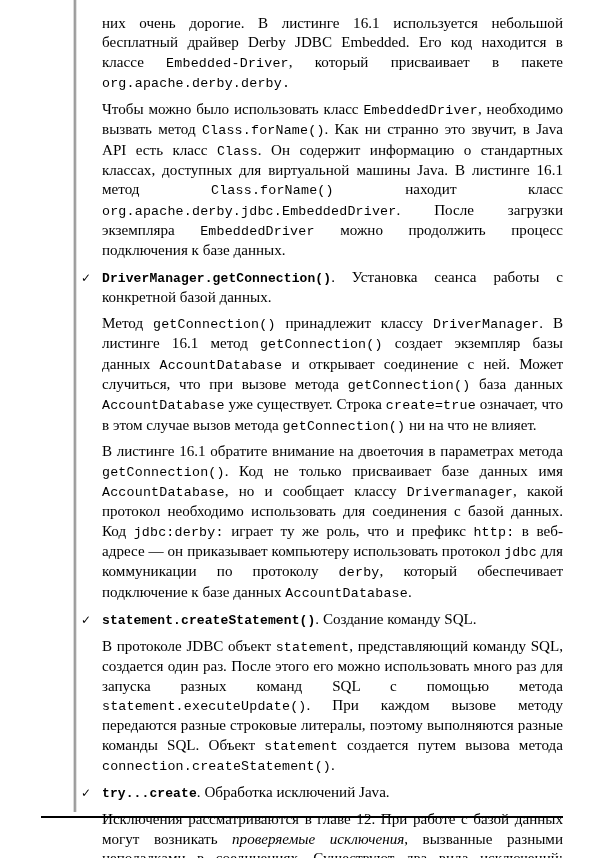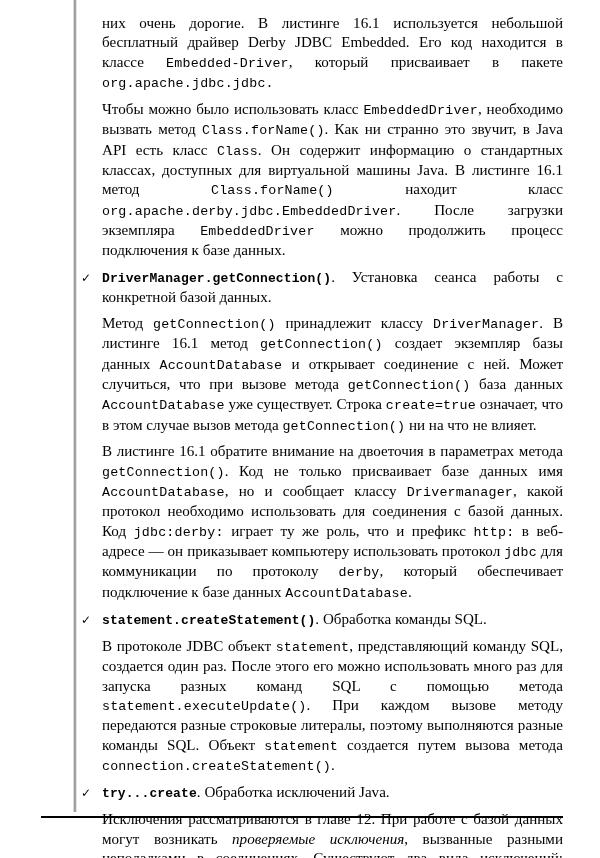--- a/index.html
+++ b/index.html
@@ -97,31 +97,31 @@
 </style>
 </head>
 <body>
 
 <div class="page">
 
   <div class="gutter"></div>
 
   <div class="content">
 
-    <p><span>них очень дорогие. В листинге 16.1 используется небольшой бесплатный драйвер Derby JDBC Embedded. Его код находится в классе </span><code class="mono">Embedded-</code><code class="mono">Driver</code><span>, который присваивает в пакете </span><code class="mono">org.apache.jdbc.jdbc.</code></p>
+    <p><span>них очень дорогие. В листинге 16.1 используется небольшой бесплатный драйвер Derby JDBC Embedded. Его код находится в классе </span><code class="mono">Embedded-</code><code class="mono">Driver</code><span>, который присваивает в пакете </span><code class="mono">org.apache.derby.derby.</code></p>
 
     <p class="gap"><span>Чтобы можно было использовать класс </span><code class="mono">EmbeddedDriver</code><span>, необходимо вызвать метод </span><code class="mono">Class.forName()</code><span>. Как ни странно это звучит, в Java API есть класс </span><code class="mono">Class</code><span>. Он содержит информацию о стандартных классах, доступных для виртуальной машины Java. В листинге 16.1 метод </span><code class="mono">Class.forName()</code><span> находит класс </span><code class="mono">org.apache.derby.jdbc.EmbeddedDriver</code><span>. После загрузки экземпляра </span><code class="mono">EmbeddedDriver</code><span> можно продолжить процесс подключения к базе данных.</span></p>
 
     <p class="bullet"><span class="tick">✓</span><span class="lead">DriverManager.getConnection()</span><span>. Установка сеанса работы с конкретной базой данных.</span></p>
 
     <p class="gap"><span>Метод </span><code class="mono">getConnection()</code><span> принадлежит классу </span><code class="mono">DriverManager</code><span>. В листинге 16.1 метод </span><code class="mono">getConnection()</code><span> создает экземпляр базы данных </span><code class="mono">AccountDatabase</code><span> и открывает соединение с ней. Может случиться, что при вызове метода </span><code class="mono">getConnection()</code><span> база данных </span><code class="mono">AccountDatabase</code><span> уже существует. Строка </span><code class="mono">create=true</code><span> означает, что в этом случае вызов метода </span><code class="mono">getConnection()</code><span> ни на что не влияет.</span></p>
 
     <p class="gap"><span>В листинге 16.1 обратите внимание на двоеточия в параметрах метода </span><code class="mono">getConnection()</code><span>. Код не только присваивает базе данных имя </span><code class="mono">AccountDatabase</code><span>, но и сообщает классу </span><code class="mono">Drivermanager</code><span>, какой протокол необходимо использовать для соединения с базой данных. Код </span><code class="mono">jdbc:derby:</code><span> играет ту же роль, что и префикс </span><code class="mono">http:</code><span> в веб-адресе — он приказывает компьютеру использовать протокол </span><code class="mono">jdbc</code><span> для коммуникации по протоколу </span><code class="mono">derby</code><span>, который обеспечивает подключение к базе данных </span><code class="mono">AccountDatabase</code><span>.</span></p>
 
-    <p class="bullet"><span class="tick">✓</span><span class="lead">statement.createStatement()</span><span>. Обработка команды SQL.</span></p>
+    <p class="bullet"><span class="tick">✓</span><span class="lead">statement.createStatement()</span><span>. Создание команду SQL.</span></p>
 
     <p class="gap"><span>В протоколе JDBC объект </span><code class="mono">statement</code><span>, представляющий команду SQL, создается один раз. После этого его можно использовать много раз для запуска разных команд SQL с помощью метода </span><code class="mono">statement.</code><code class="mono">executeUpdate()</code><span>. При каждом вызове методу передаются разные строковые литералы, поэтому выполняются разные команды SQL. Объект </span><code class="mono">statement</code><span> создается путем вызова метода </span><code class="mono">connection.</code><code class="mono">createStatement()</code><span>.</span></p>
 
     <p class="bullet"><span class="tick">✓</span><span class="lead">try...create</span><span>. Обработка исключений Java.</span></p>
 
     <p class="gap"><span>Исключения рассматриваются в главе 12. При работе с базой данных могут возникать </span><span class="it">проверяемые исключения</span><span>, вызванные разными неполадками в соединениях. Существуют два вида исключений: проверяемые и непроверяемые. Проверяемое исключение отличается тем, что оно обязательно должно быть перехвачено и обработано. Если в коде есть инструкция, которая может сгенерировать проверяемое исключение, она должна быть помещена в блок </span></p>
 
   </div>
 
   <div class="footer-rule"></div>

